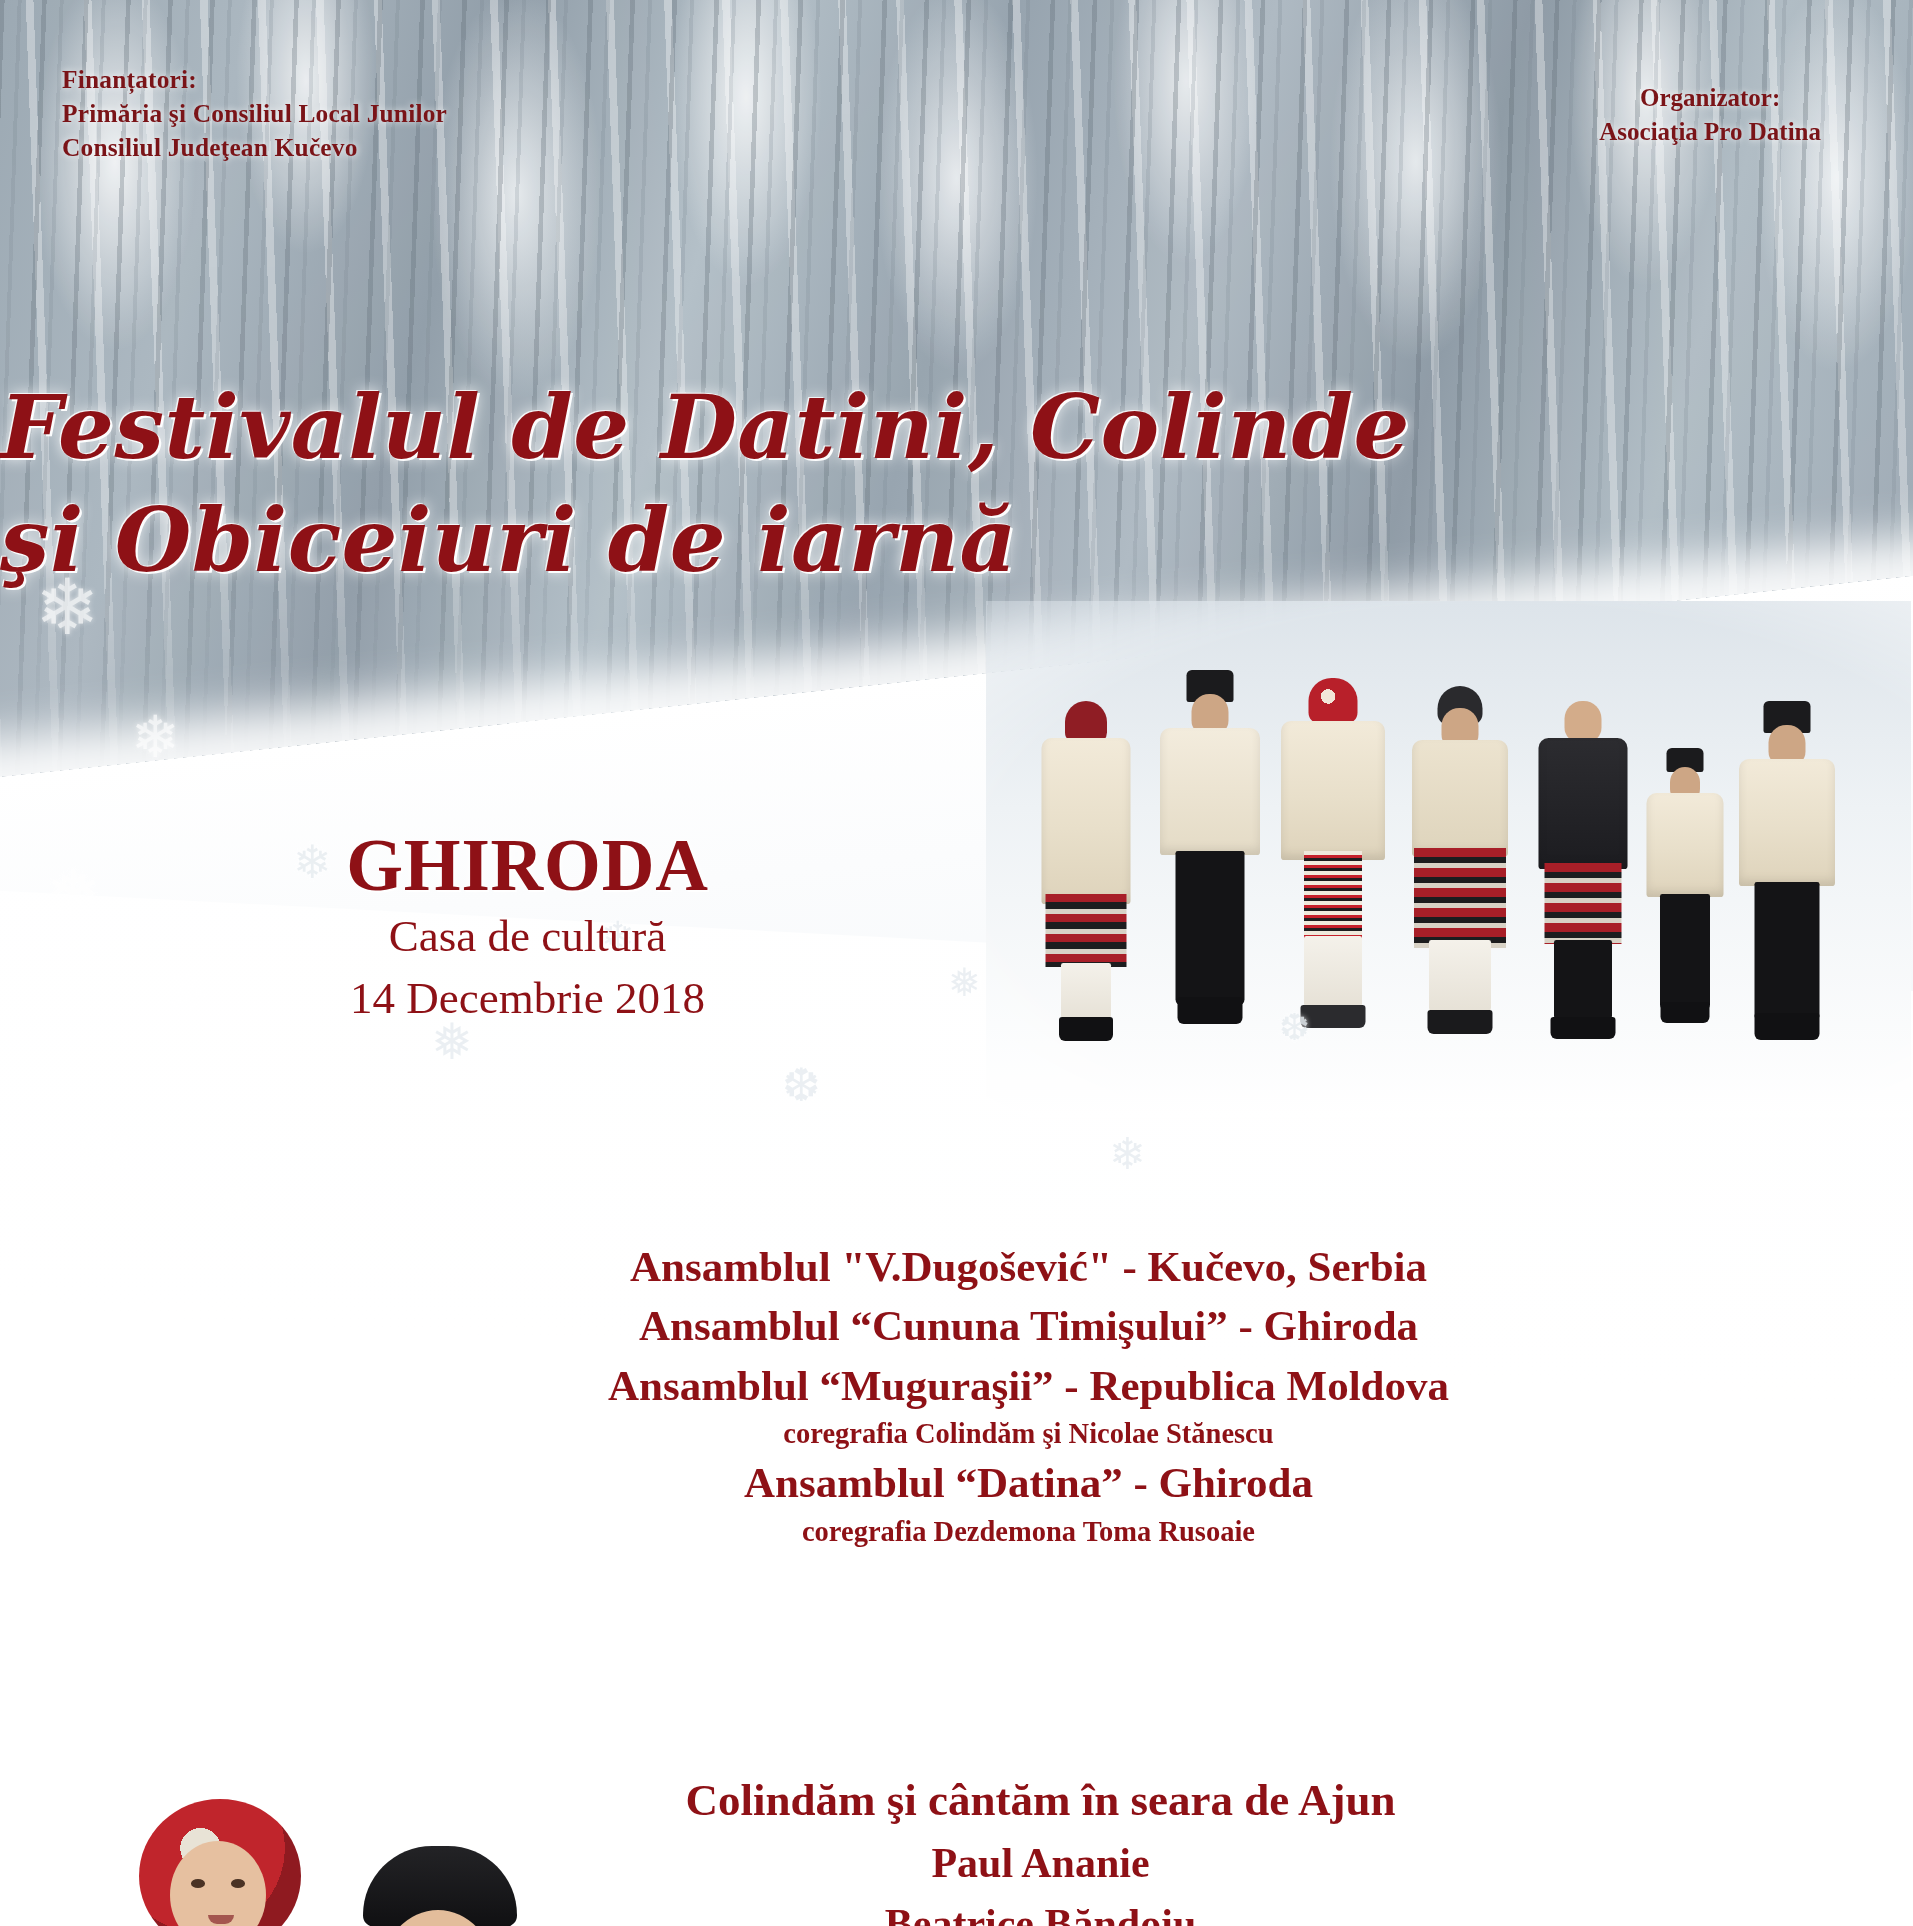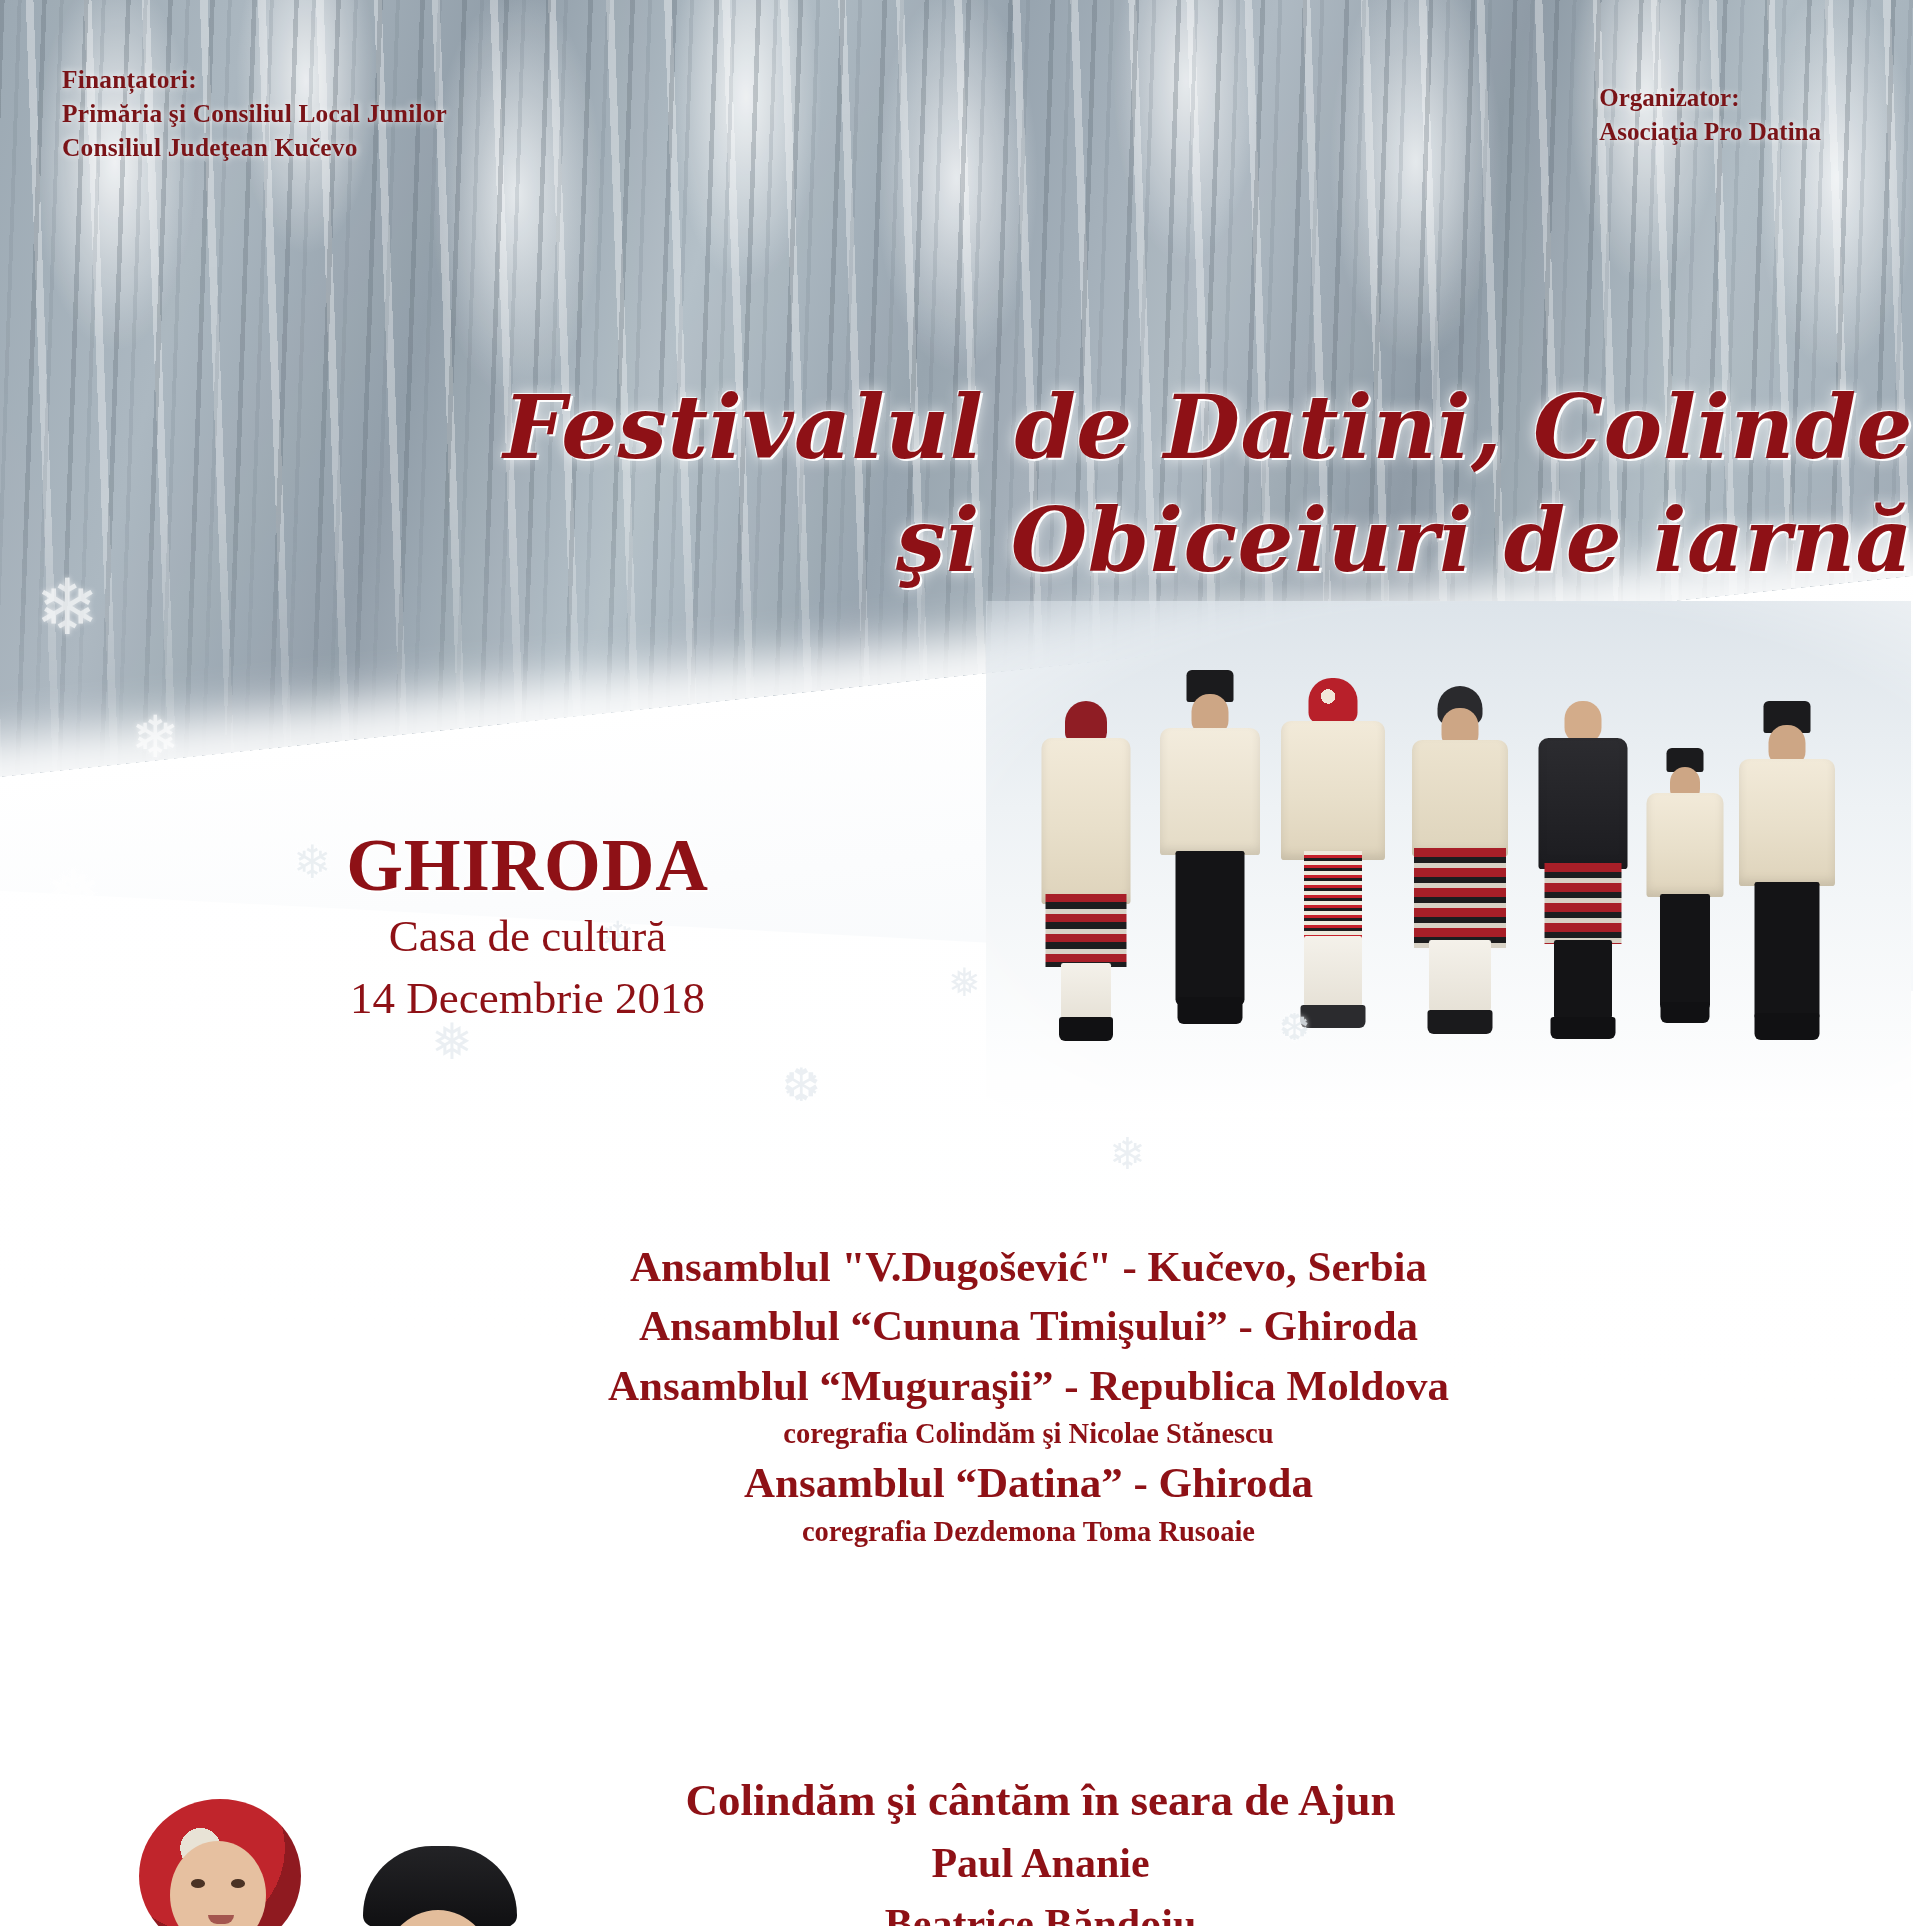--- a/index.html
+++ b/index.html
@@ -204,33 +204,34 @@
     font-weight: bold;
     font-size: 25.4px;
     line-height: 1.34;
     letter-spacing: 0.2px;
     text-shadow: 0 0 7px rgba(255,255,255,0.85);
   }
   .organizer {
     position: absolute;
     right: 92px;
     top: 81px;
+    text-align: center;
     color: #7a1418;
     font-weight: bold;
     font-size: 25px;
     line-height: 1.34;
     text-shadow: 0 0 7px rgba(255,255,255,0.85);
   }
 
   .title {
     position: absolute;
     left: 0;
     top: 312px;
     width: 100%;
-    text-align: right;
+    text-align: left;
     color: #8e1116;
     font-family: "DejaVu Serif", serif;
     font-weight: bold;
     font-style: italic;
     font-size: 88px;
     line-height: 1.28;
     letter-spacing: 0.4px;
     text-shadow:
       2.3px 2.3px 0 rgba(255,255,255,0.95),
       -1.2px -1.2px 0 rgba(255,255,255,0.8),

